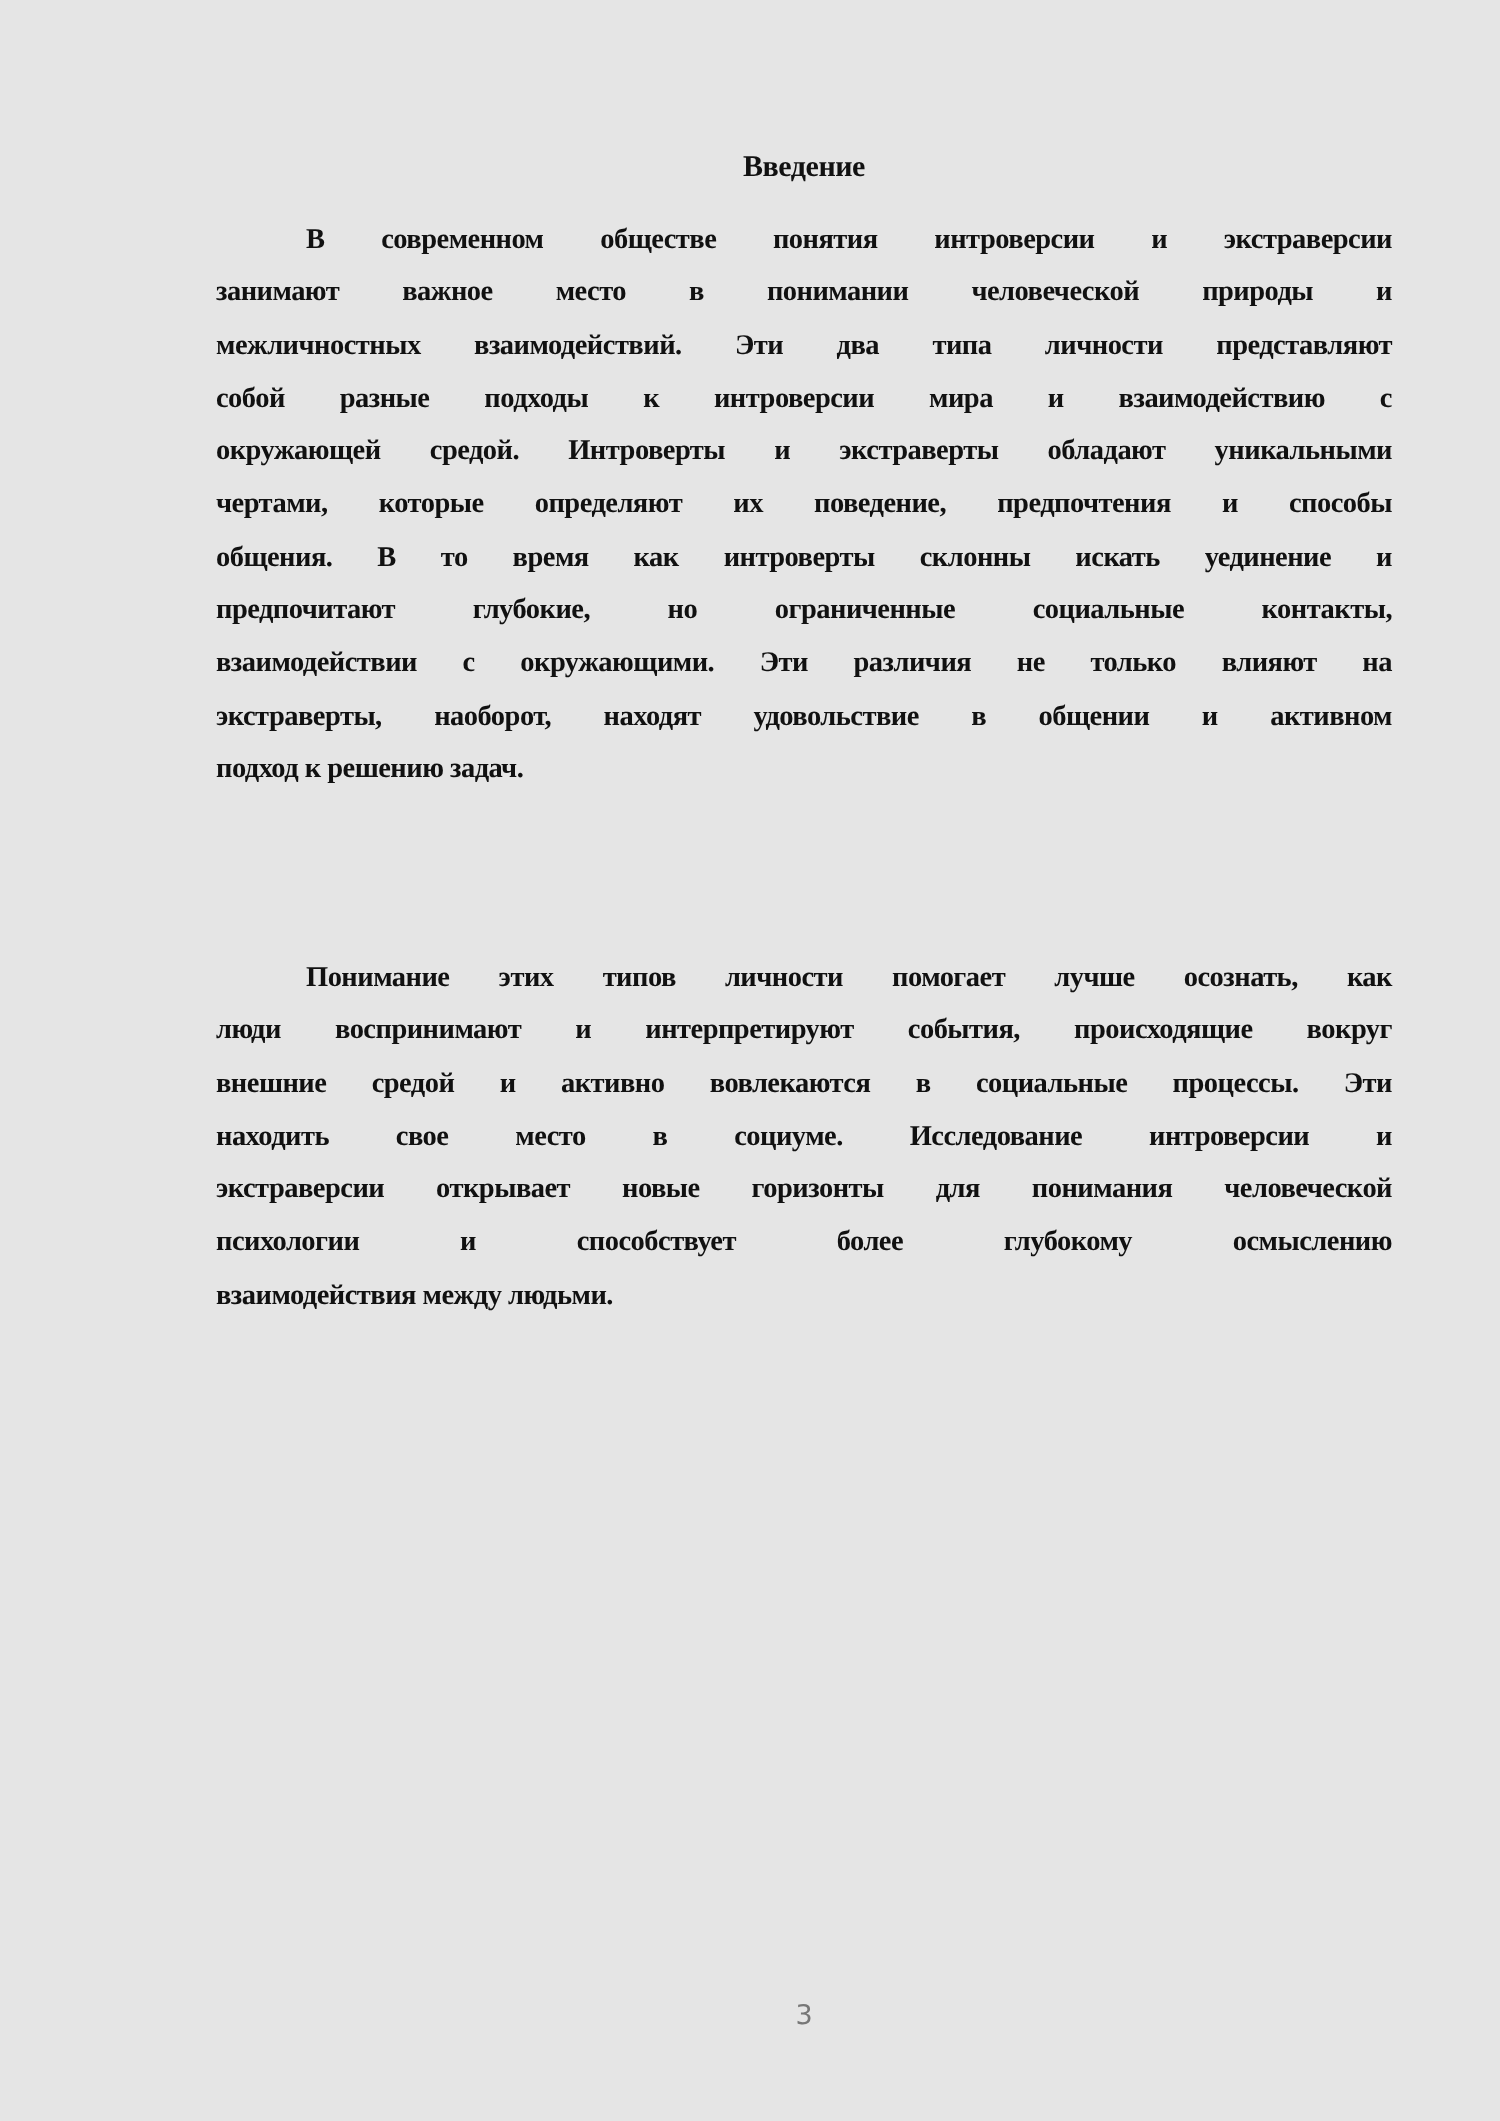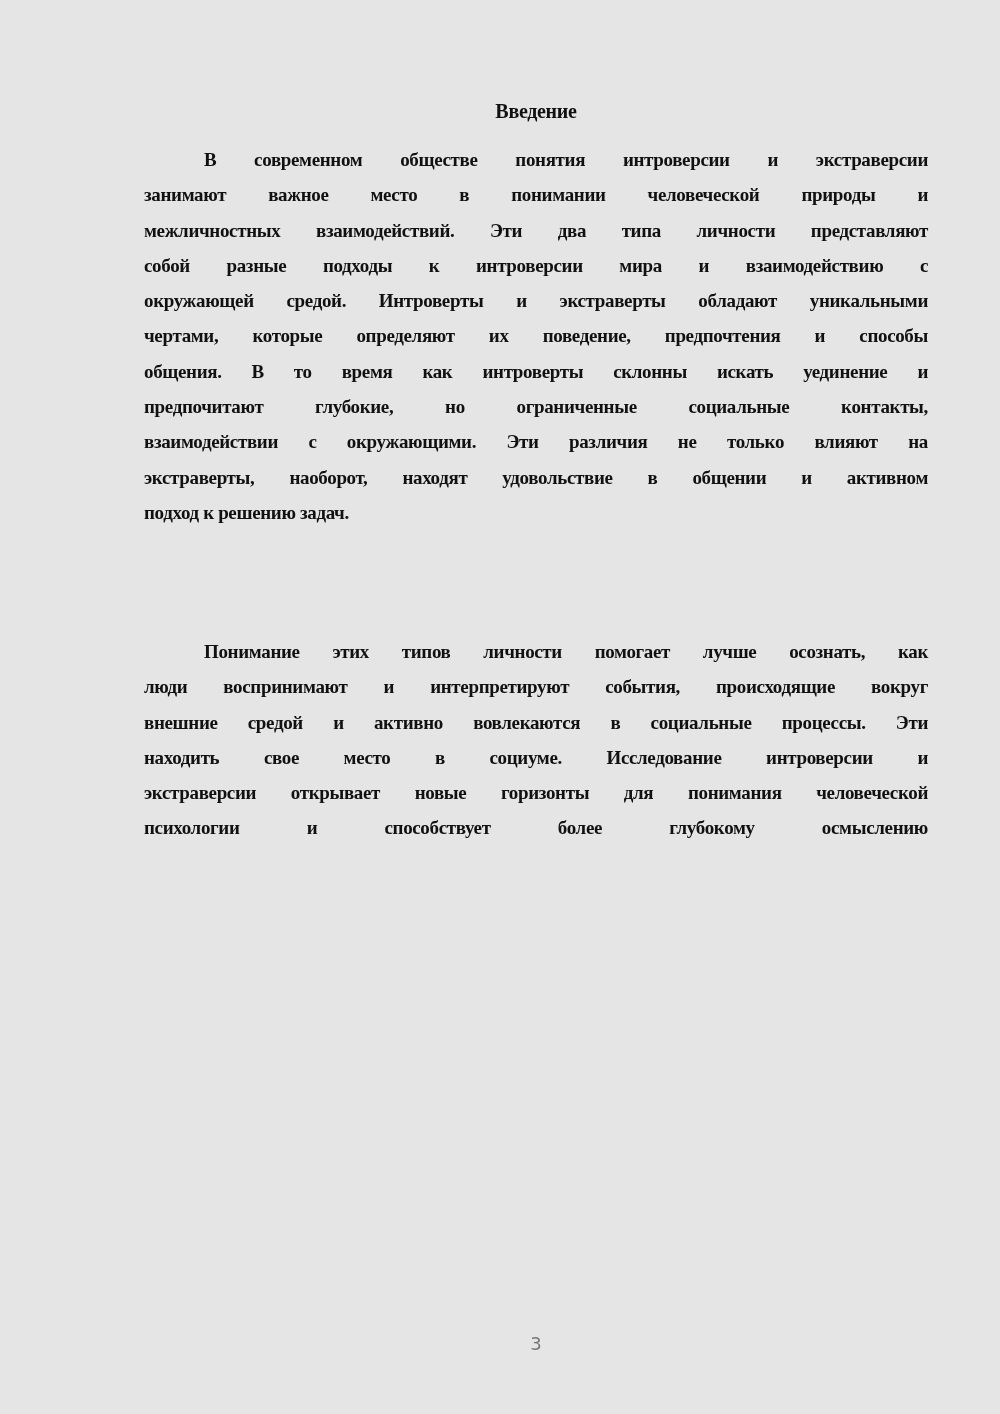--- a/index.html
+++ b/index.html
@@ -78,16 +78,17 @@
     <span class="line last">подход к решению задач.</span>
   </div>
 
   <div class="body-text para-2">
     <span class="line first">Понимание этих типов личности помогает лучше осознать, как</span>
     <span class="line">люди воспринимают и интерпретируют события, происходящие вокруг</span>
     <span class="line">внешние средой и активно вовлекаются в социальные процессы. Эти</span>
     <span class="line">находить свое место в социуме. Исследование интроверсии и</span>
     <span class="line">экстраверсии открывает новые горизонты для понимания человеческой</span>
     <span class="line">психологии и способствует более глубокому осмыслению</span>
+    <span class="line last">взаимодействия между людьми.</span>
   </div>
 
   <div class="page-number">3</div>
 </div>
 
 </body></html>

